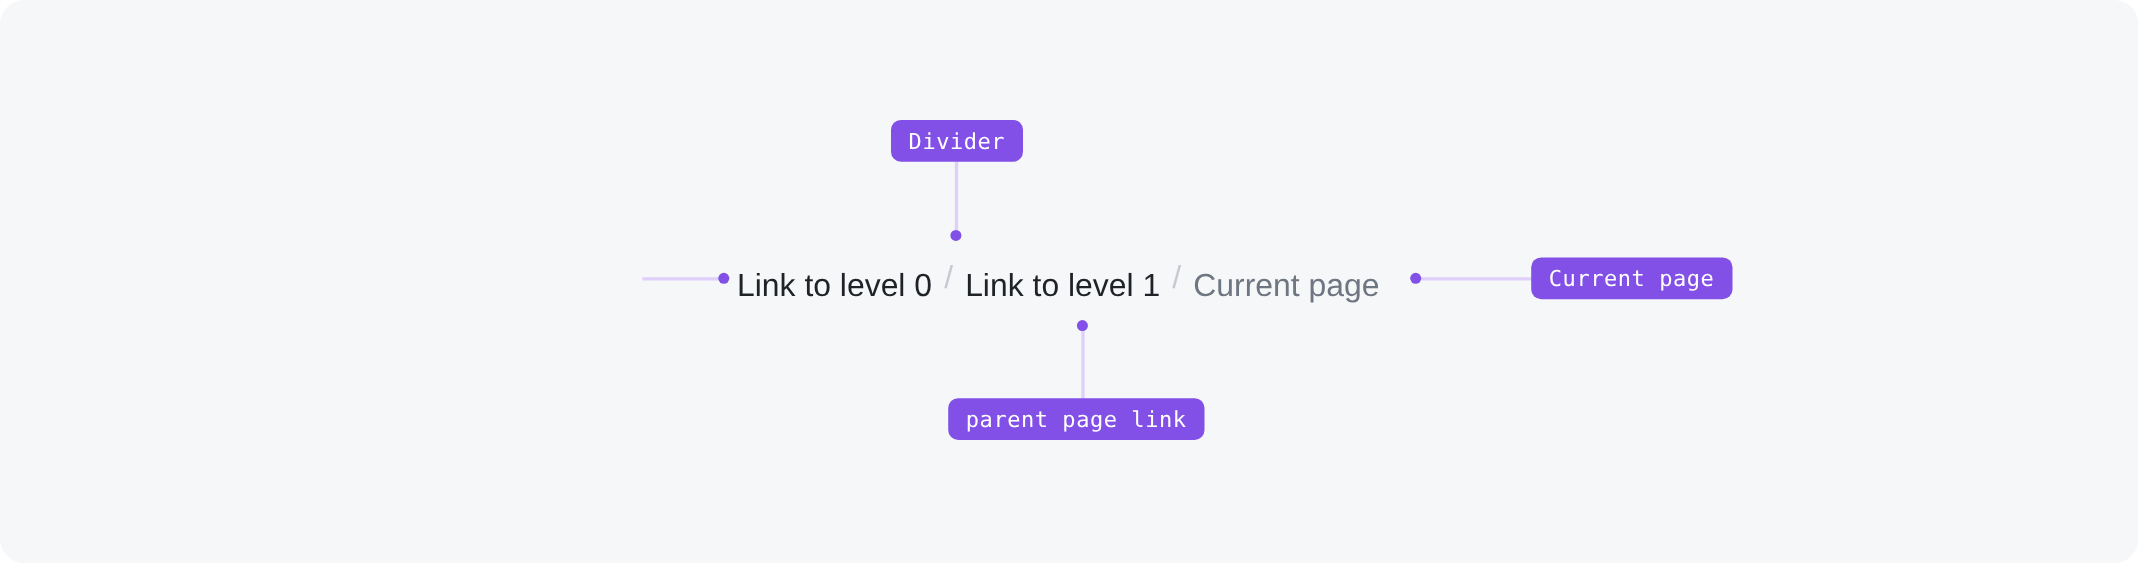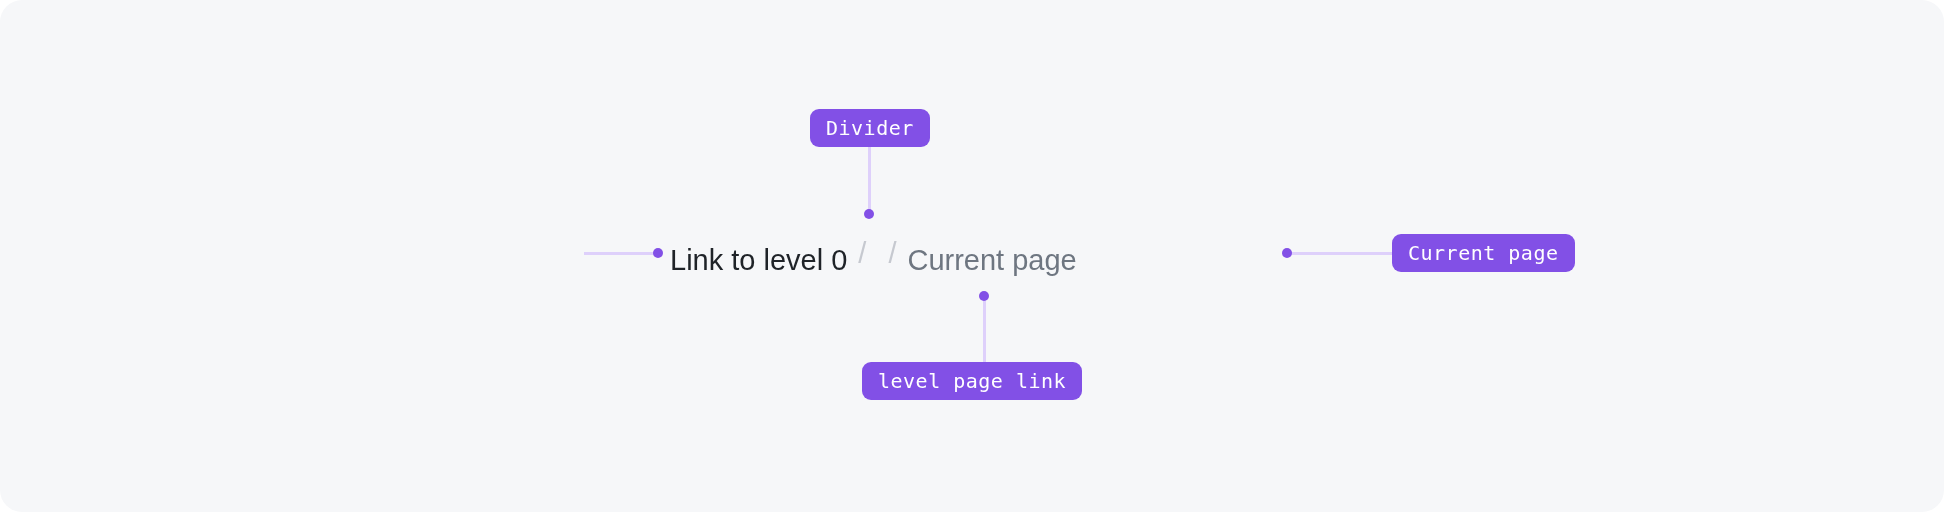--- a/index.html
+++ b/index.html
@@ -127,22 +127,23 @@
   <div class="conn-line h" id="line-current"></div>
 
   <div class="conn-dot" id="dot-parent"></div>
   <div class="conn-line v" id="line-parent"></div>
 
   <div class="pill" id="pill-divider">Divider</div>
 
 
   <div class="pill" id="pill-current">Current page</div>
 
-  <div class="pill" id="pill-parent">level page link</div>
+  <div class="pill" id="pill-parent">parent page link</div>
 
   <nav class="breadcrumb">
     <span class="crumb">Link to level 0</span>
     <span class="sep">/</span>
+    <span class="crumb">Link to level 1</span>
     <span class="sep">/</span>
     <span class="crumb current">Current page</span>
   </nav>
 
 </div>
 
 </body></html>

